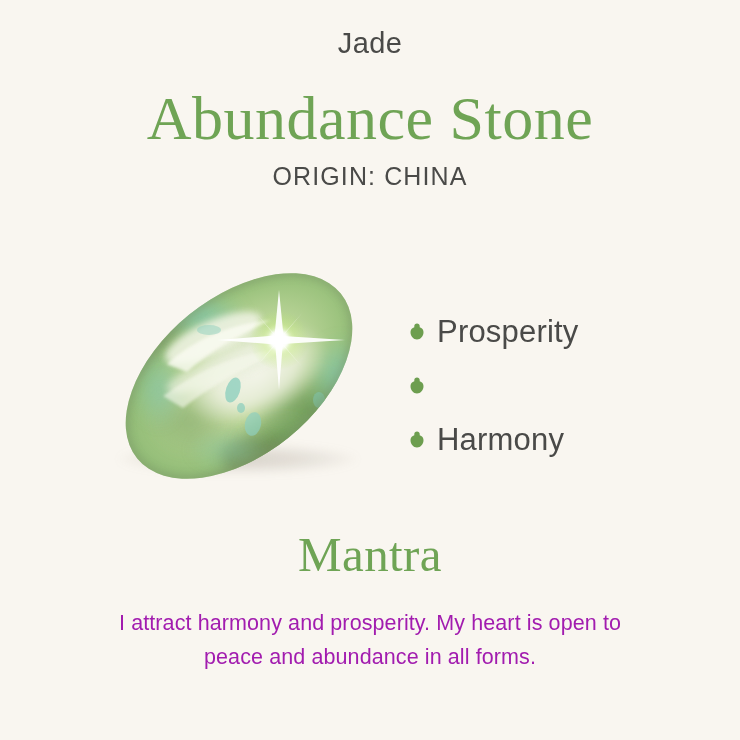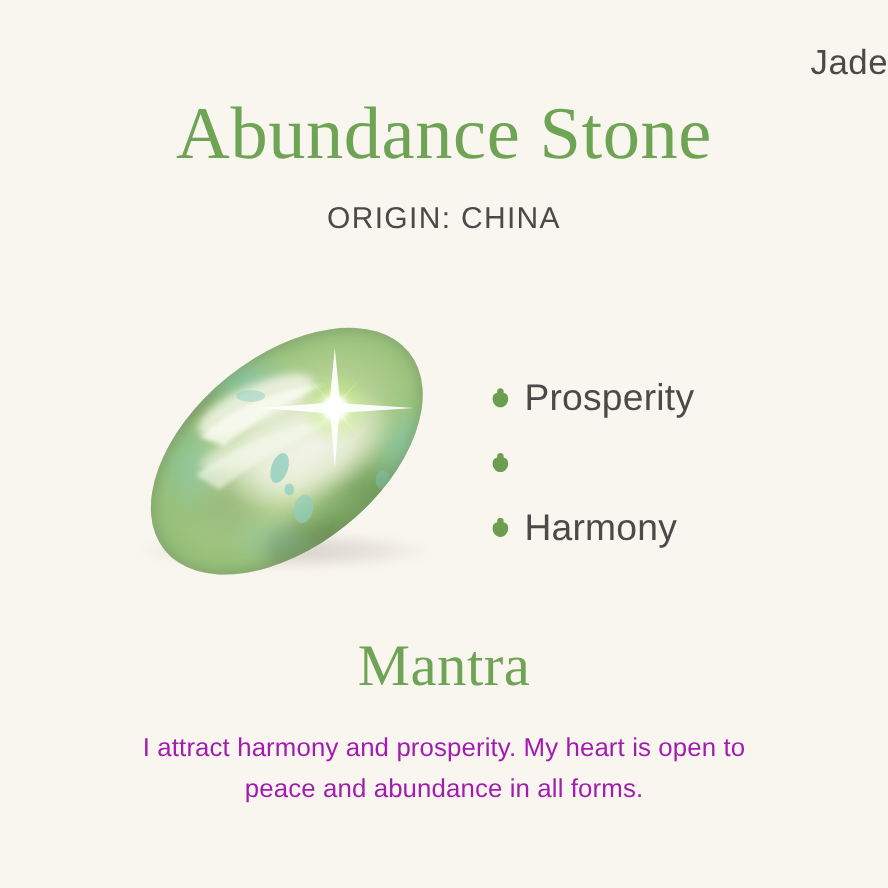--- a/index.html
+++ b/index.html
@@ -25,42 +25,41 @@
   
   .header {
     position: absolute;
     top: 0;
     left: 0;
     width: 740px;
     text-align: center;
   }
 
   .eyebrow {
-    margin-top: 38px;
+    margin-top: 28px;
     font-family: "Liberation Sans", sans-serif;
     font-size: 29px;
     font-weight: 300;
     letter-spacing: 0.4px;
     color: #4A4A48;
     line-height: 1.1;
-    text-align: right;
   }
 
   .title {
-    margin-top: 8px;
+    margin-top: 24px;
     font-family: "Liberation Serif", serif;
     font-size: 62px;
     font-weight: 400;
     letter-spacing: 0.5px;
     color: #6FA455;
     line-height: 1.12;
   }
 
   .origin {
-    margin-top: 22px;
+    margin-top: 10px;
     font-family: "Liberation Sans", sans-serif;
     font-size: 25px;
     font-weight: 400;
     letter-spacing: 1.1px;
     color: #4A4A48;
     line-height: 1.1;
   }
 
   
   .middle {

